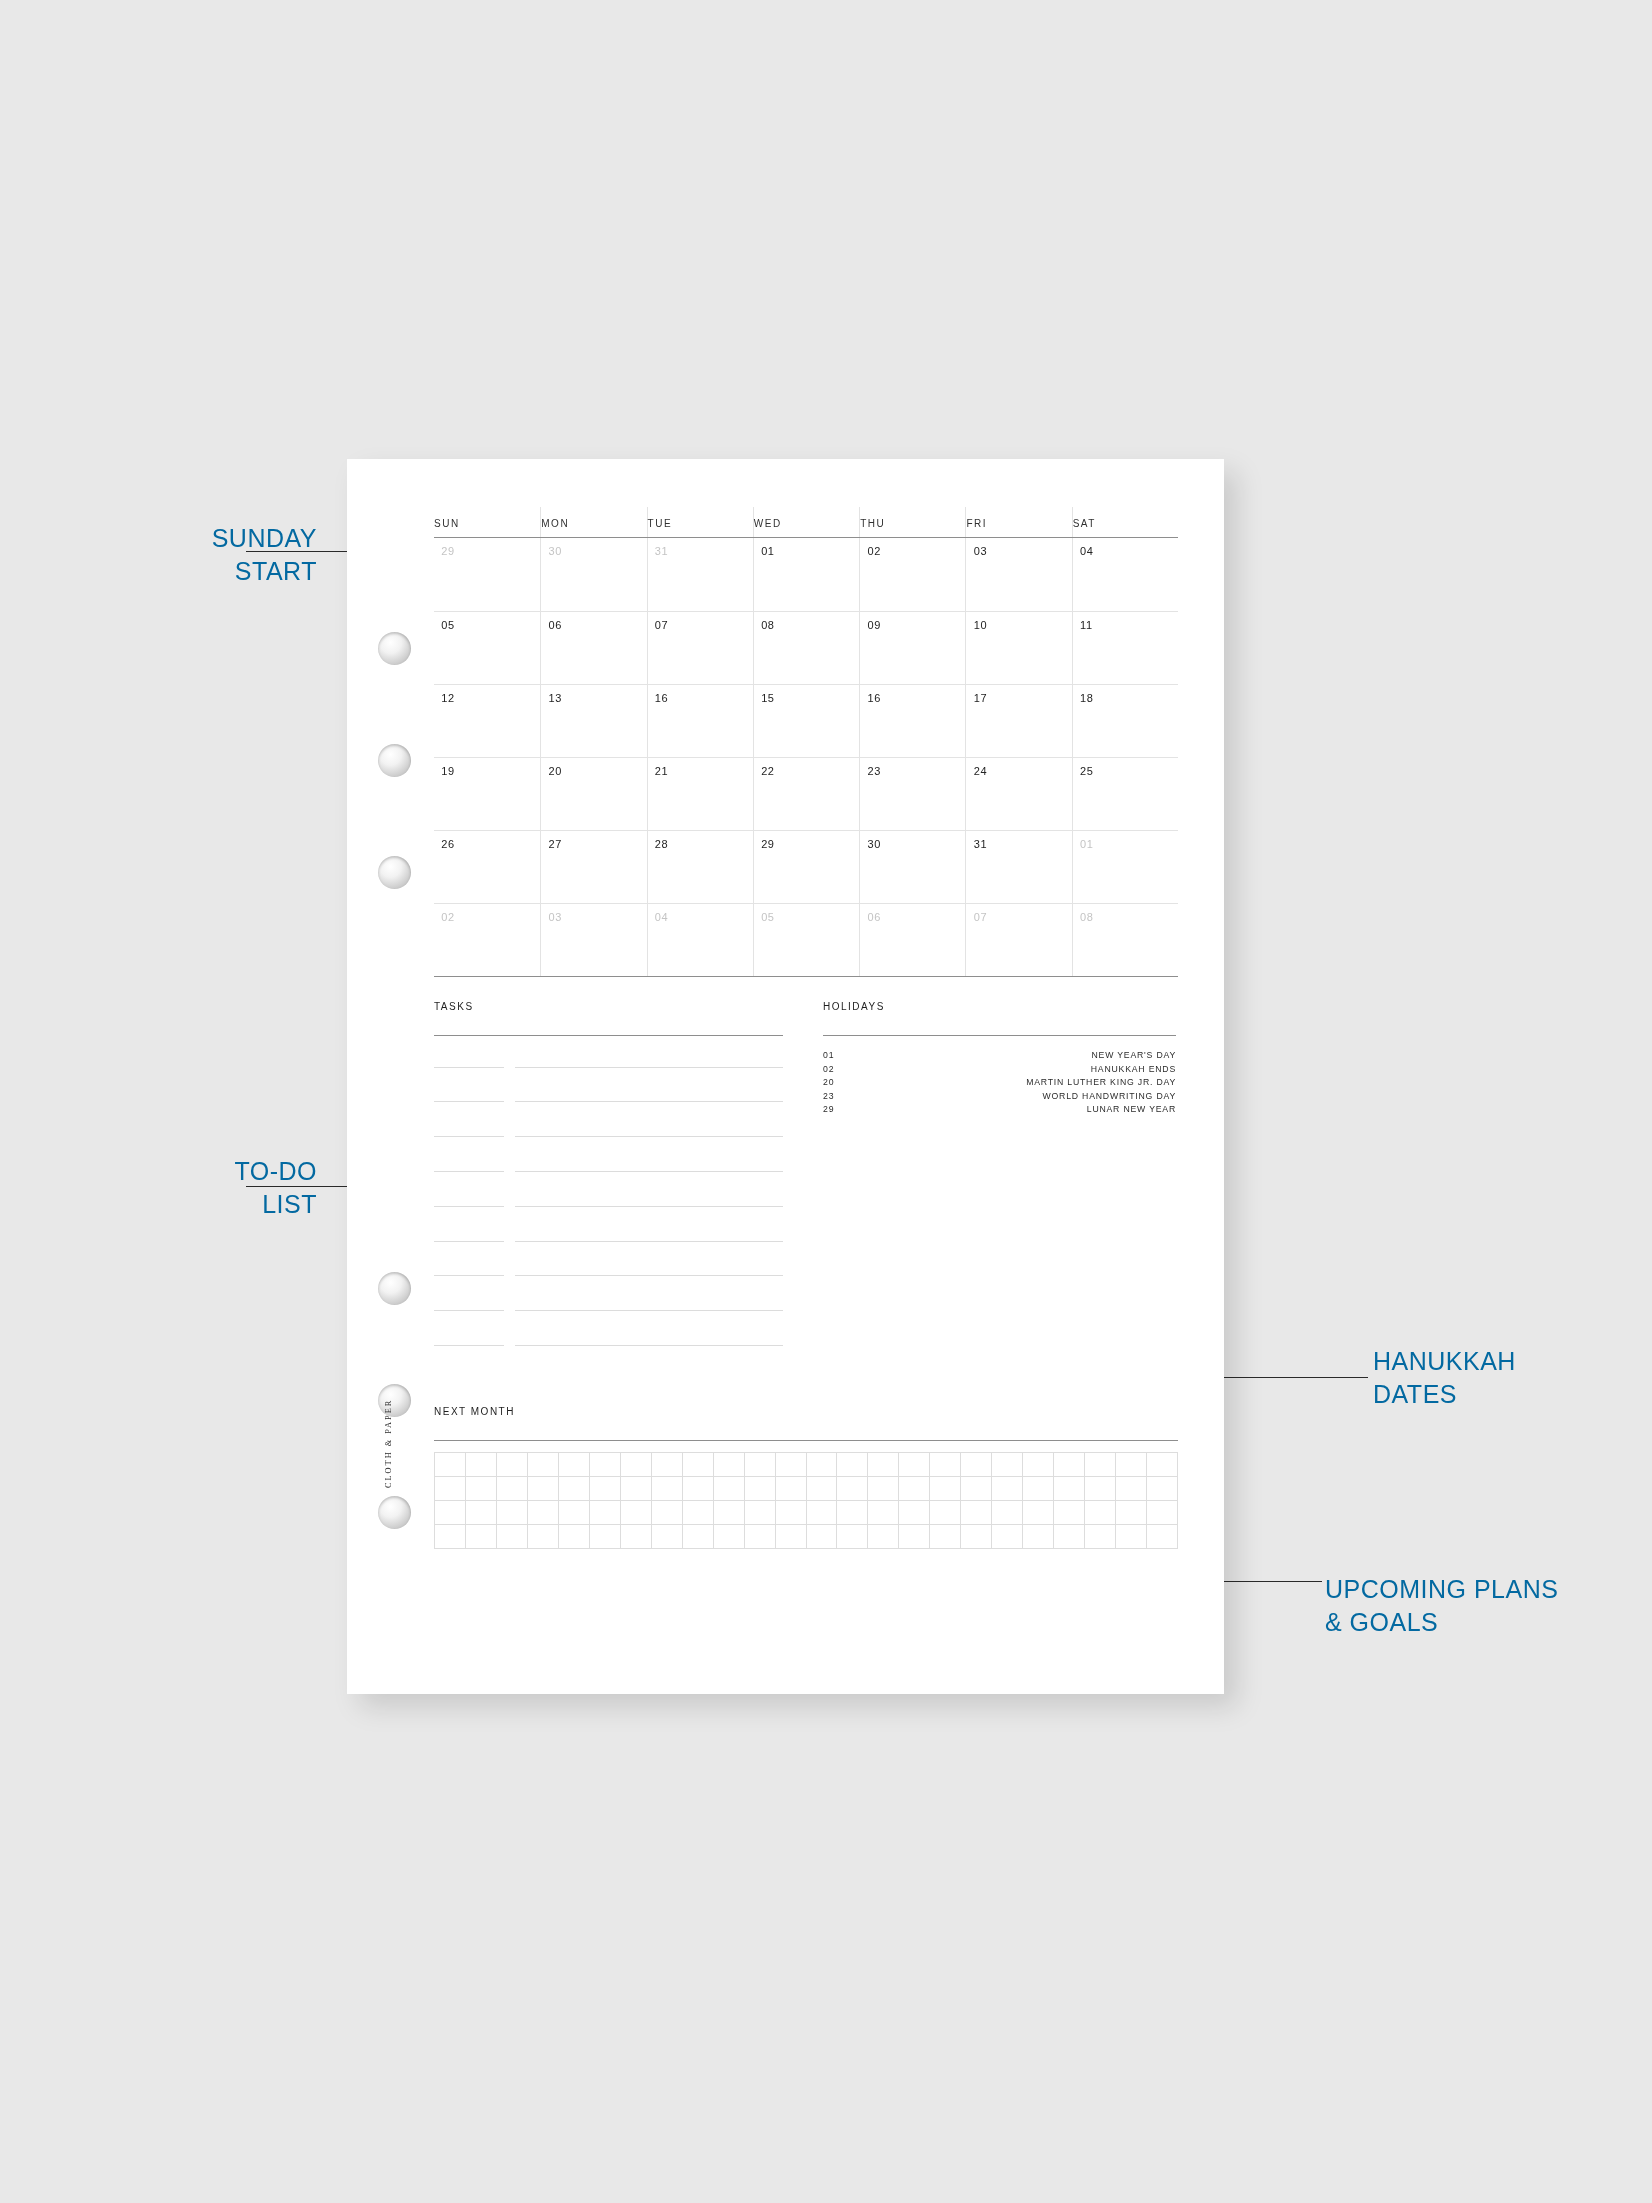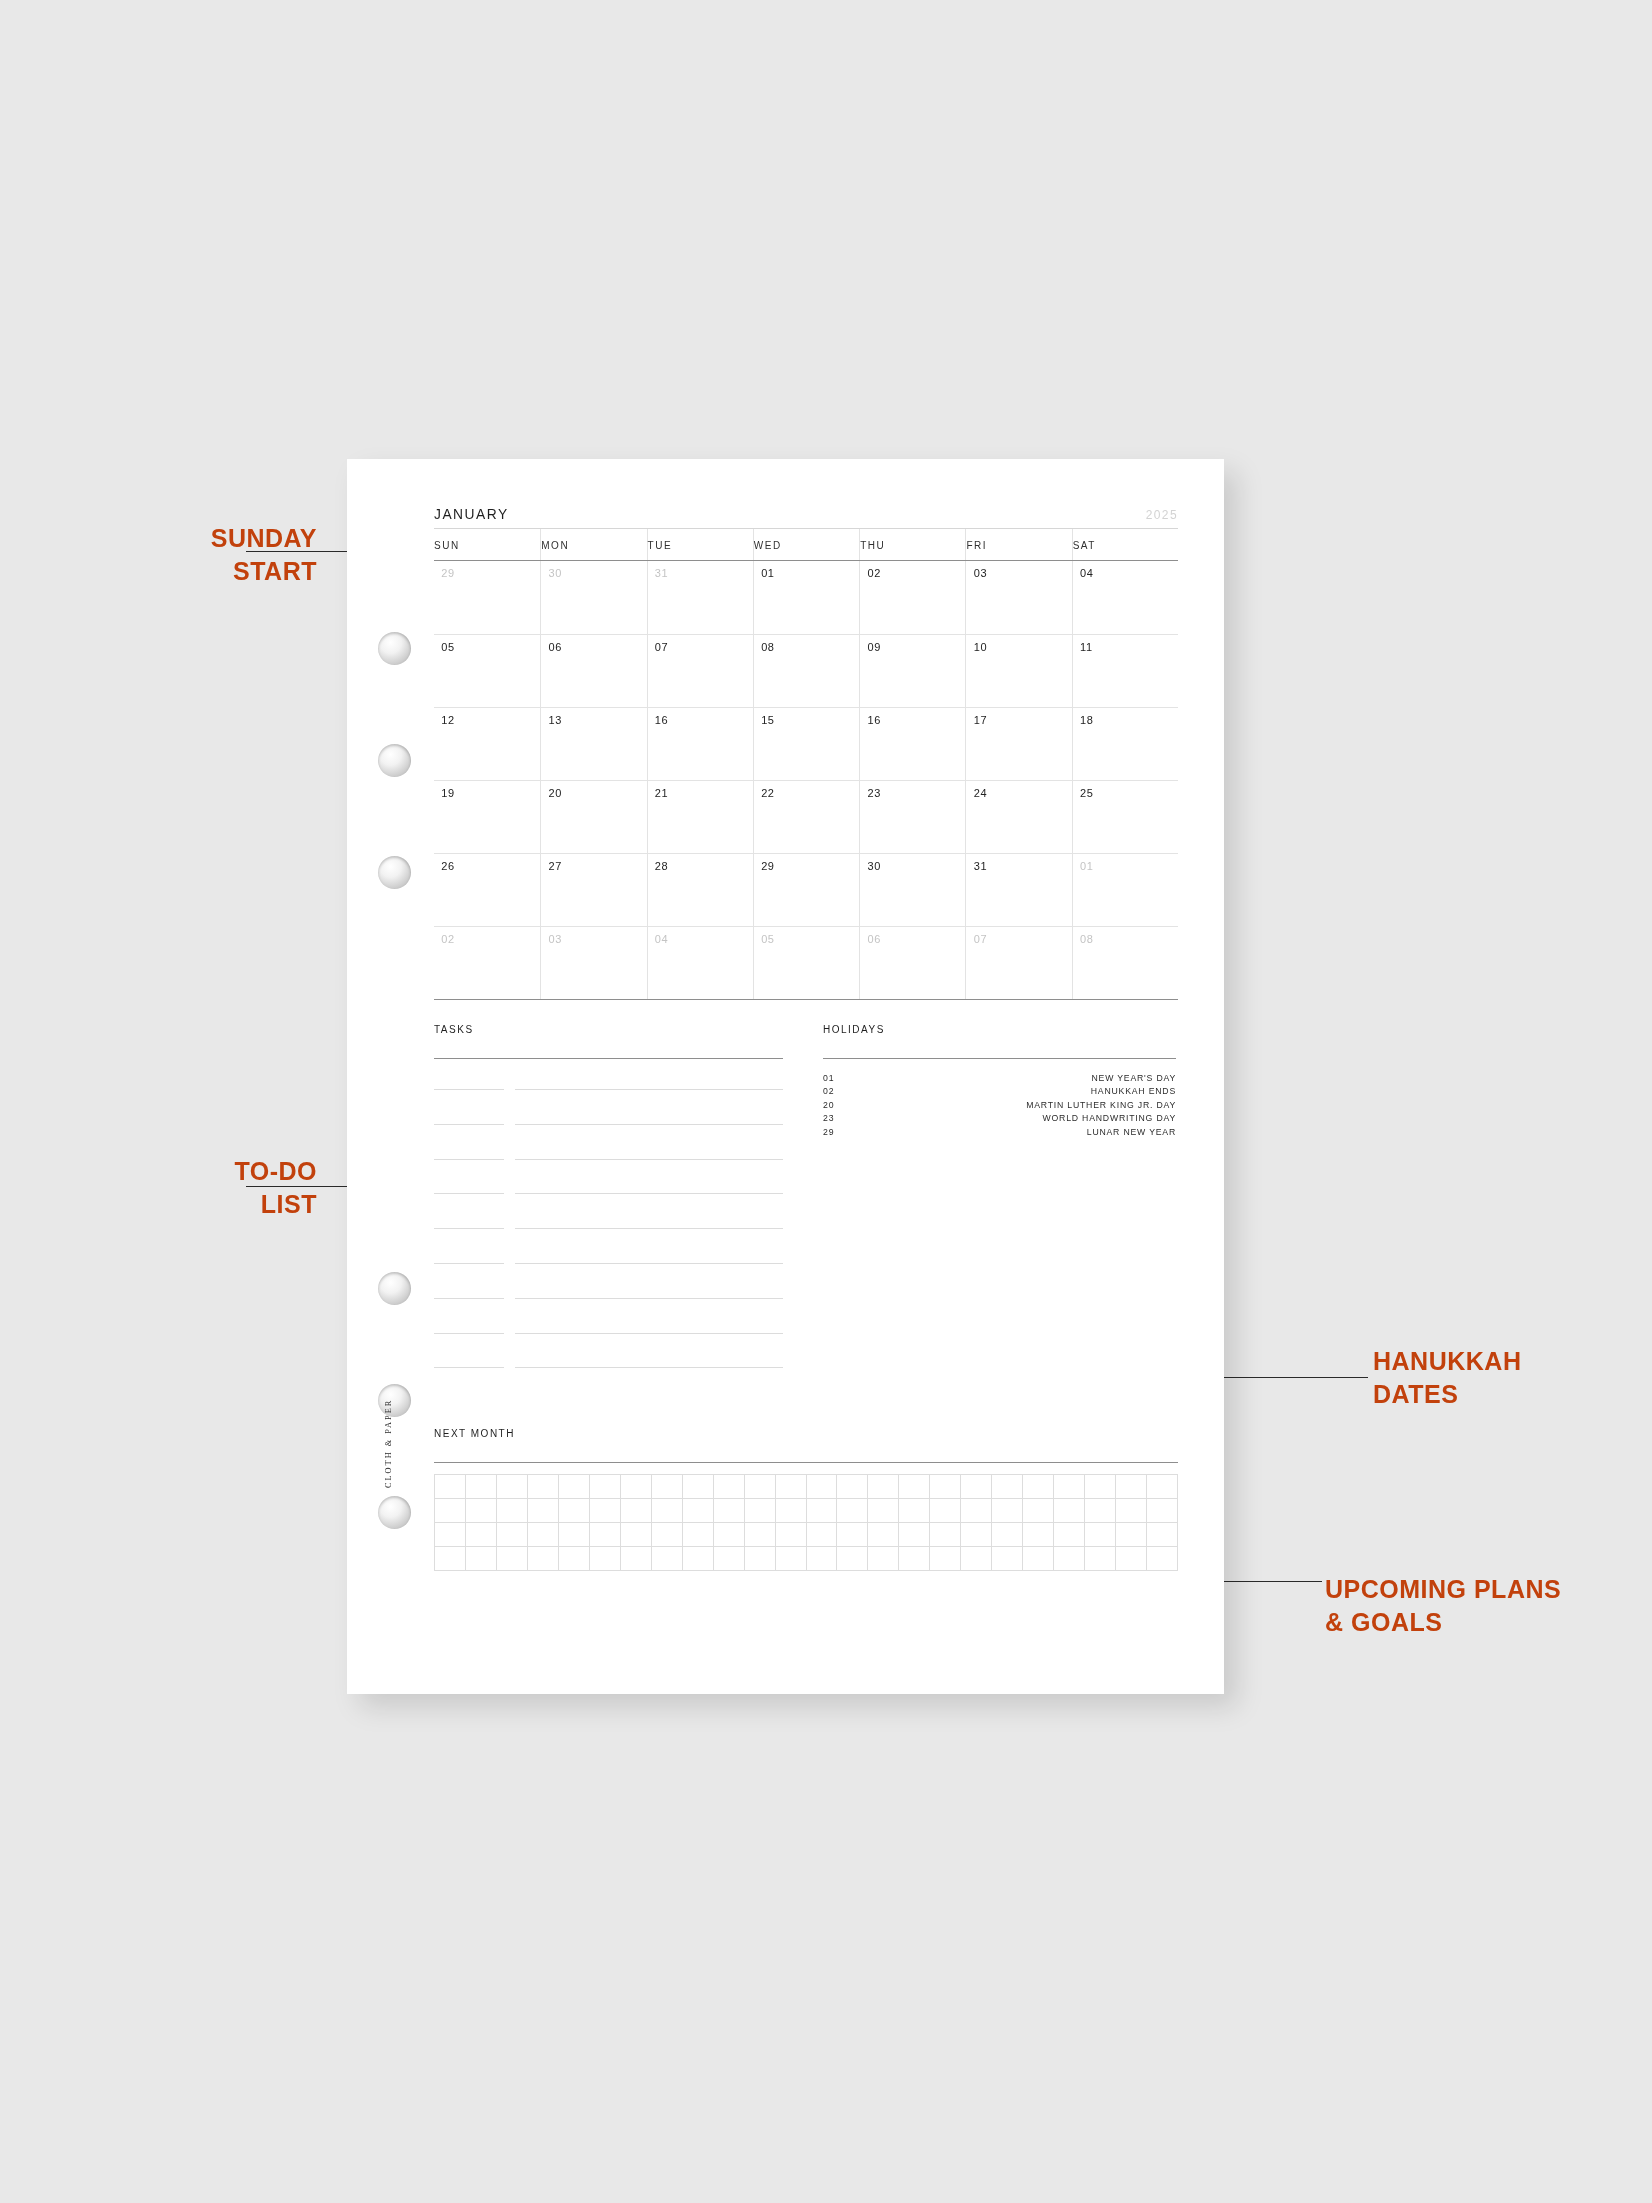--- a/index.html
+++ b/index.html
@@ -11,25 +11,25 @@
     height: 2204px;
     background: #e8e8e8;
     font-family: "Liberation Sans", sans-serif;
     position: relative;
     overflow: hidden;
   }
 
   
   .callout {
     position: absolute;
-    color: #c2410c;
+    color: #0369a1;
     font-size: 25px;
     letter-spacing: 0.5px;
     line-height: 1.32;
-    font-weight: 700;
+    font-weight: 400;
   }
   .callout-line {
     position: absolute;
     background: #2a2a2a;
     height: 0.9px;
   }
 
   
   .page {
     position: absolute;
@@ -240,24 +240,20 @@
   <div class="hole" style="left:31px; top:285px;"></div>
   <div class="hole" style="left:31px; top:397px;"></div>
   <div class="hole" style="left:31px; top:813px;"></div>
   <div class="hole" style="left:31px; top:925px;"></div>
   <div class="hole" style="left:31px; top:1037px;"></div>
 
   <div class="brand">CLOTH &amp; PAPER</div>
 
   <div class="page-inner">
 
-    <div class="cal-head">
-      <div class="month-title">JANUARY</div>
-      <div class="year-label">2025</div>
-    </div>
 
     <div class="weekdays" id="weekday-row">
         <div class="weekday">SUN</div>
         <div class="weekday">MON</div>
         <div class="weekday">TUE</div>
         <div class="weekday">WED</div>
         <div class="weekday">THU</div>
         <div class="weekday">FRI</div>
         <div class="weekday">SAT</div>
       </div>

